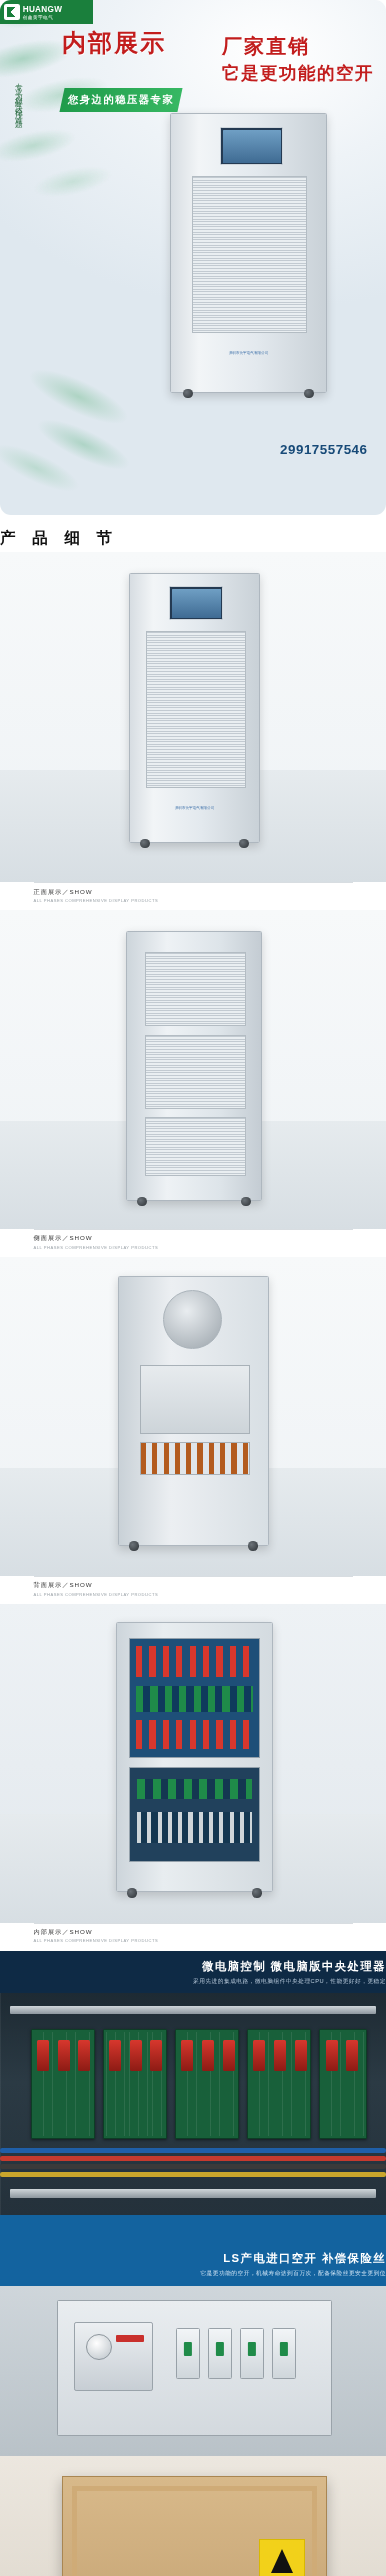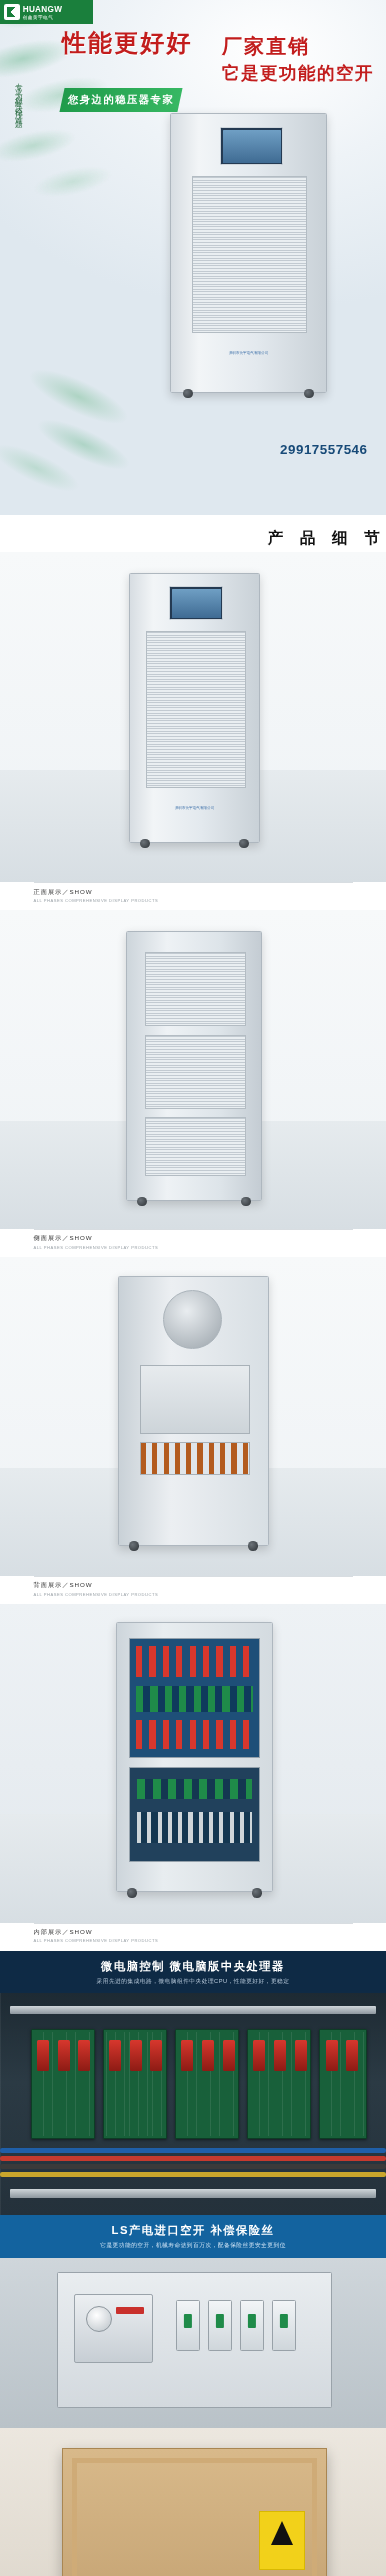--- a/index.html
+++ b/index.html
@@ -12,20 +12,21 @@
   .page{width:386px;position:relative;overflow:hidden;}
 
   
   .hero{
     position:relative;
     width:386px;height:515px;
     background:
       radial-gradient(ellipse 361px 258px at 70% 10%, #ffffff 0%, #eef3f7 45%, #dfe8ef 100%),
       linear-gradient(180deg,#f4f8fa 0%,#e6eef4 100%);
     overflow:hidden;
+    border-radius:11px;
   }
   .hero-leaf-l{
     position:absolute;left:-20.6px;top:-15.5px;width:155px;height:242px;
     background:
       radial-gradient(ellipse 62px 20.6px at 50% 10%, rgba(120,190,150,.55), transparent 70%),
       radial-gradient(ellipse 72px 23px at 35% 28%, rgba(110,185,145,.5), transparent 70%),
       radial-gradient(ellipse 67px 21.6px at 55% 46%, rgba(130,195,160,.45), transparent 70%),
       radial-gradient(ellipse 62px 19.6px at 30% 64%, rgba(120,190,150,.4), transparent 70%),
       radial-gradient(ellipse 57px 18.5px at 50% 82%, rgba(140,200,165,.35), transparent 70%);
     transform:rotate(-12deg);
@@ -112,21 +113,21 @@
     position:absolute;left:50%;transform:translateX(-50%);
     font-size:3.6px;color:#3a6ea8;white-space:nowrap;
   }
   .mach .caster{
     position:absolute;width:9.3px;height:9.3px;border-radius:50%;
     background:radial-gradient(circle at 35% 35%,#6b7278,#2c3135);
   }
 
   
   .sec-title{
-    text-align:right;font-size:15.5px;font-weight:bold;letter-spacing:6.2px;
+    text-align:left;font-size:15.5px;font-weight:bold;letter-spacing:6.2px;
     color:#111;padding:13.4px 0 3.1px;
   }
 
   
   .photo{
     position:relative;width:386px;
     background:linear-gradient(180deg,#f7f9fa,#eef2f5);
     overflow:hidden;
   }
   .photo .floor{
@@ -135,27 +136,27 @@
   }
   .cap{
     width:319px;margin:0 auto;padding:4.1px 0 7.2px;
     border-top:0.5px solid #d8dde1;
   }
   .cap .cn{font-size:6.2px;color:#333;letter-spacing:1px;}
   .cap .en{font-size:4.1px;color:#9aa2a8;letter-spacing:0.5px;margin-top:1.5px;}
 
   
   .band{
-    width:386px;background:#0e2a45;color:#fff;text-align:center;padding:8.2px 0 7.2px;
+    width:386px;background:#0e2a45;color:#fff;text-align:right;padding:8.2px 0 7.2px;
   }
   .band h3{margin:0;font-size:11.3px;letter-spacing:1.5px;font-weight:bold;}
   .band p{margin:4.1px 0 0;font-size:5.7px;color:#b9cadb;letter-spacing:0.5px;}
 
   .band-blue{background:#13639f;}
-  .band-blue h3{color:#ffffff;}
+  .band-blue h3{color:#ffffff;margin-top:28px;}
   .band-blue p{color:#d2e6f7;}
 
   
   .circuit{
     position:relative;width:386px;height:222px;
     background:linear-gradient(180deg,#1d2a33,#2b3a44 40%,#24313b);
     overflow:hidden;
   }
   .cab-wall{position:absolute;inset:0;background:
      linear-gradient(90deg,rgba(255,255,255,.06) 0 1px,transparent 1px 14.4px);}
@@ -243,21 +244,21 @@
 
     <div class="logo-bar">
       <div class="logo-mark"></div>
       <div>
         <div class="logo-en">HUANGW</div>
         <div class="logo-cn">创鑫黄宇电气</div>
       </div>
     </div>
 
     <div class="hero-side-text">专业为您解决稳压难题</div>
-    <div class="hero-title1">性能更好好</div>
+    <div class="hero-title1">内部展示</div>
     <div class="hero-title2">厂家直销</div>
     <div class="hero-sub">它是更功能的空开</div>
 
     <div class="hero-ribbon">
       <span>您身边的稳压器专家</span>
     </div>
 
     <div class="mach" style="left:170px;top:113px;width:155px;height:278px;">
       <div class="screen" style="left:49px;top:13.4px;width:61px;height:36px;">
         <div class="screen-in"></div>

